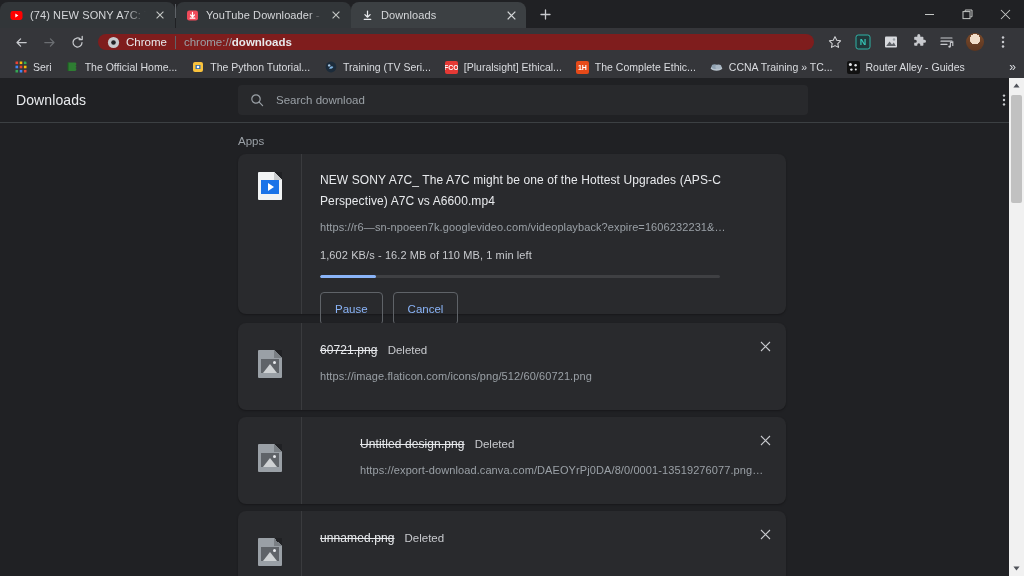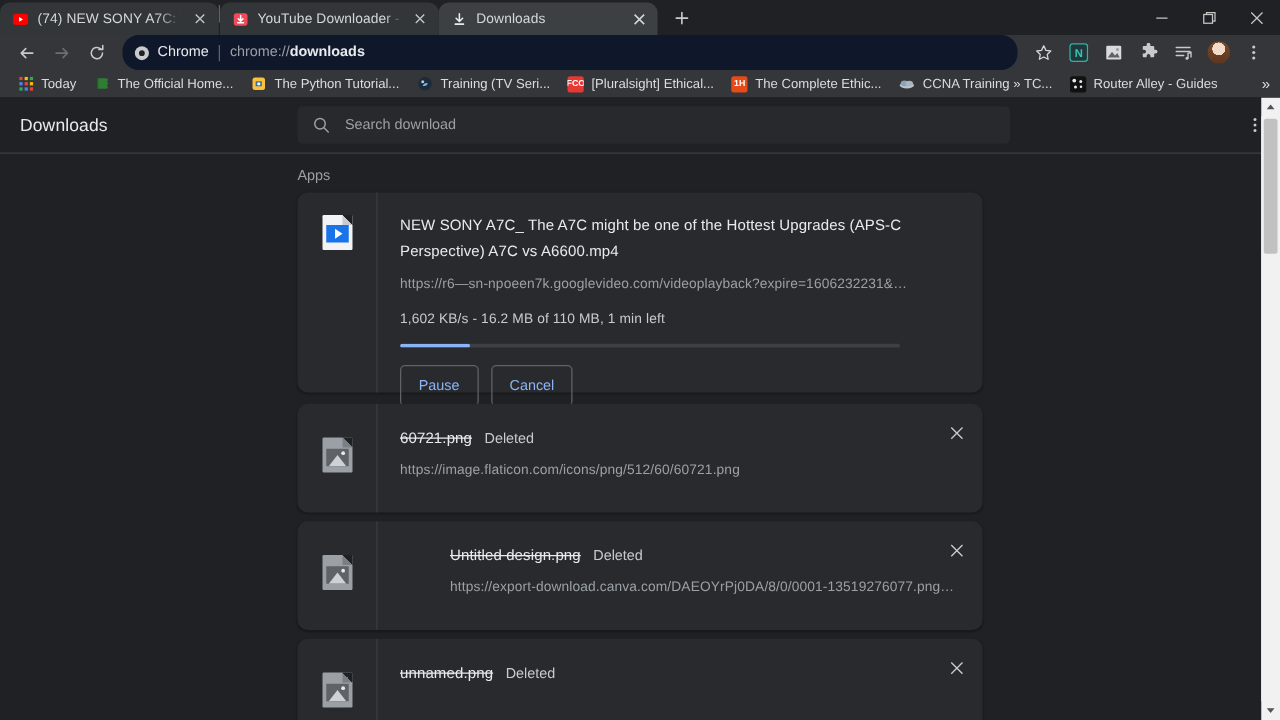--- a/index.html
+++ b/index.html
@@ -32,21 +32,21 @@
   .newtab{width:26px;height:26px;margin-left:6px;margin-bottom:1px;border-radius:50%;
           display:flex;align-items:center;justify-content:center;color:#c8cace;font-size:16px;line-height:0;}
   .wincontrols{margin-left:auto;display:flex;align-items:center;height:28px;}
   .wc{width:38px;height:28px;display:flex;align-items:center;justify-content:center;color:#c4c7c5;}
 
   
   .toolbar{height:28px;background:#35363a;display:flex;align-items:center;padding:0 8px;gap:2px;flex:none;}
   .tbtn{width:26px;height:26px;border-radius:50%;display:flex;align-items:center;justify-content:center;
         color:#c8cace;flex:none;}
   .tbtn.disabled{color:#6b6e72;}
-  .omnibox{flex:1;height:28px;background:#0f172a;border-radius:13px;display:flex;align-items:center;
+  .omnibox{flex:1;height:16px;background:#7f1d1d;border-radius:13px;display:flex;align-items:center;
            padding:0 6px 0 9px;margin:0 6px;min-width:0;}
   .omni-chip{display:flex;align-items:center;gap:6px;flex:none;}
   .omni-chip-label{font-size:11.5px;color:#e8eaed;}
   .omni-divider{width:1px;height:13px;background:#5f6368;margin:0 8px;flex:none;}
   .omni-url{font-size:11.5px;color:#9aa0a6;white-space:nowrap;overflow:hidden;}
   .omni-url b{color:#e8eaed;font-weight:700;}
   .avatar{width:18px;height:18px;border-radius:50%;overflow:hidden;flex:none;
           background:radial-gradient(circle at 50% 34%, #f0dcc8 0 34%, transparent 35%),
                      linear-gradient(#7a4a2a,#5c3620);}
 
@@ -287,21 +287,21 @@
             <rect x="4.7" y="0.5" width="2.6" height="2.6" fill="#fbbc04"></rect>
             <rect x="8.9" y="0.5" width="2.6" height="2.6" fill="#34a853"></rect>
             <rect x="0.5" y="4.7" width="2.6" height="2.6" fill="#4285f4"></rect>
             <rect x="4.7" y="4.7" width="2.6" height="2.6" fill="#ea4335"></rect>
             <rect x="8.9" y="4.7" width="2.6" height="2.6" fill="#fbbc04"></rect>
             <rect x="0.5" y="8.9" width="2.6" height="2.6" fill="#34a853"></rect>
             <rect x="4.7" y="8.9" width="2.6" height="2.6" fill="#4285f4"></rect>
             <rect x="8.9" y="8.9" width="2.6" height="2.6" fill="#ea4335"></rect>
           </svg>
       </span>
-      <span class="bm-label">Today</span>
+      <span class="bm-label">Seri</span>
     </div>
 
     <div class="bm">
       <span class="bm-ico">
         <svg width="12" height="12" viewBox="0 0 12 12">
             <path d="M2 1.5 h7 a1.4 1.4 0 0 1 0 2.8 h-7 z M2 4.3 h7 a1.4 1.4 0 0 1 0 2.8 h-7 z M2 7.1 h7 a1.4 1.4 0 0 1 0 2.8 h-7 z" fill="#2e7d32"></path>
             <path d="M2 1.5 v8.4" stroke="#1b5e20" stroke-width="1.1"></path>
           </svg>
       </span>
       <span class="bm-label">The Official Home...</span>

